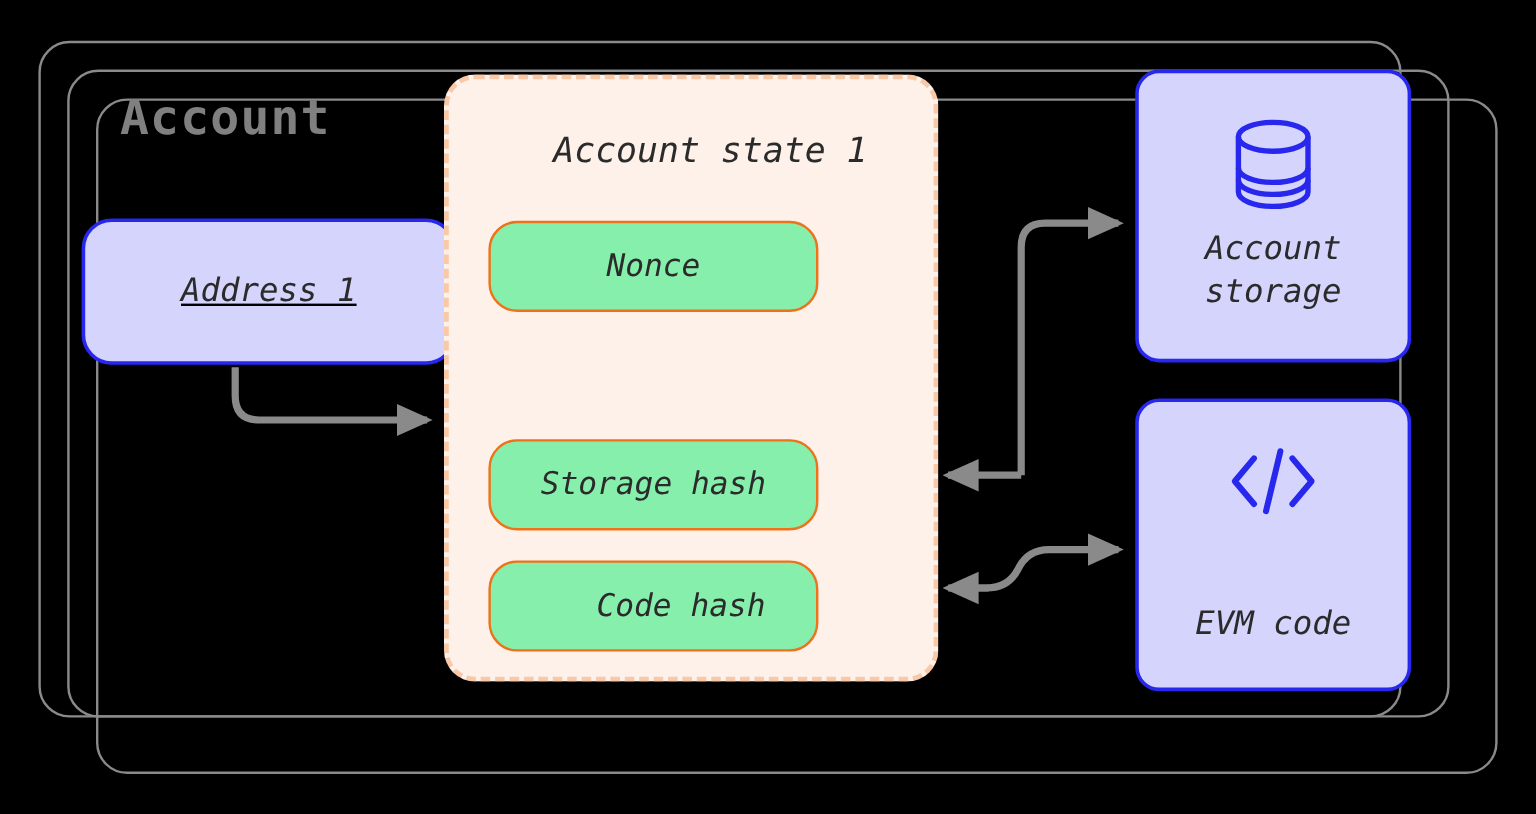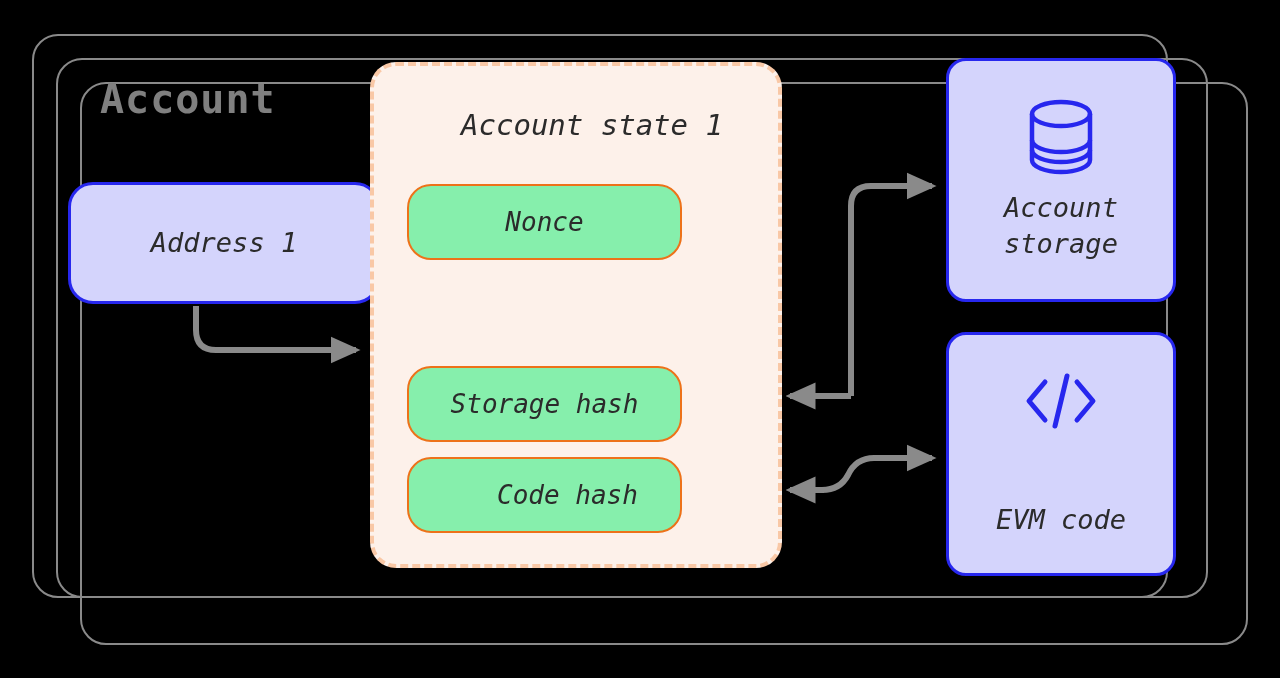--- a/index.html
+++ b/index.html
@@ -52,20 +52,21 @@
     flex-direction: column;
     align-items: center;
     justify-content: center;
   }
   #address-box {
     left: 68px;
     top: 182px;
     width: 312px;
     height: 122px;
     border-radius: 25px;
+    text-decoration: underline;
   }
   .purple-label {
     font-family: "DejaVu Sans Mono", monospace;
     font-style: italic;
     font-size: 27px;
     color: #2b2b2b;
     text-align: center;
     line-height: 1.35;
     white-space: pre-line;
   }
@@ -109,21 +110,21 @@
     align-items: center;
     justify-content: center;
     font-family: "DejaVu Sans Mono", monospace;
     font-style: italic;
     font-size: 26px;
     color: #2b2b2b;
   }
   #field-0 { top: 118px; }
   #field-1 { top: 209px; }
   #field-2 { top: 300px; }
-  #field-3 { top: 391px; padding-left: 46px; }
+  #field-3 { top: 401px; padding-left: 46px; }
 
   
   #storage-box {
     left: 946px;
     top: 58px;
     width: 230px;
     height: 244px;
     border-radius: 20px;
   }
   #evm-box {

